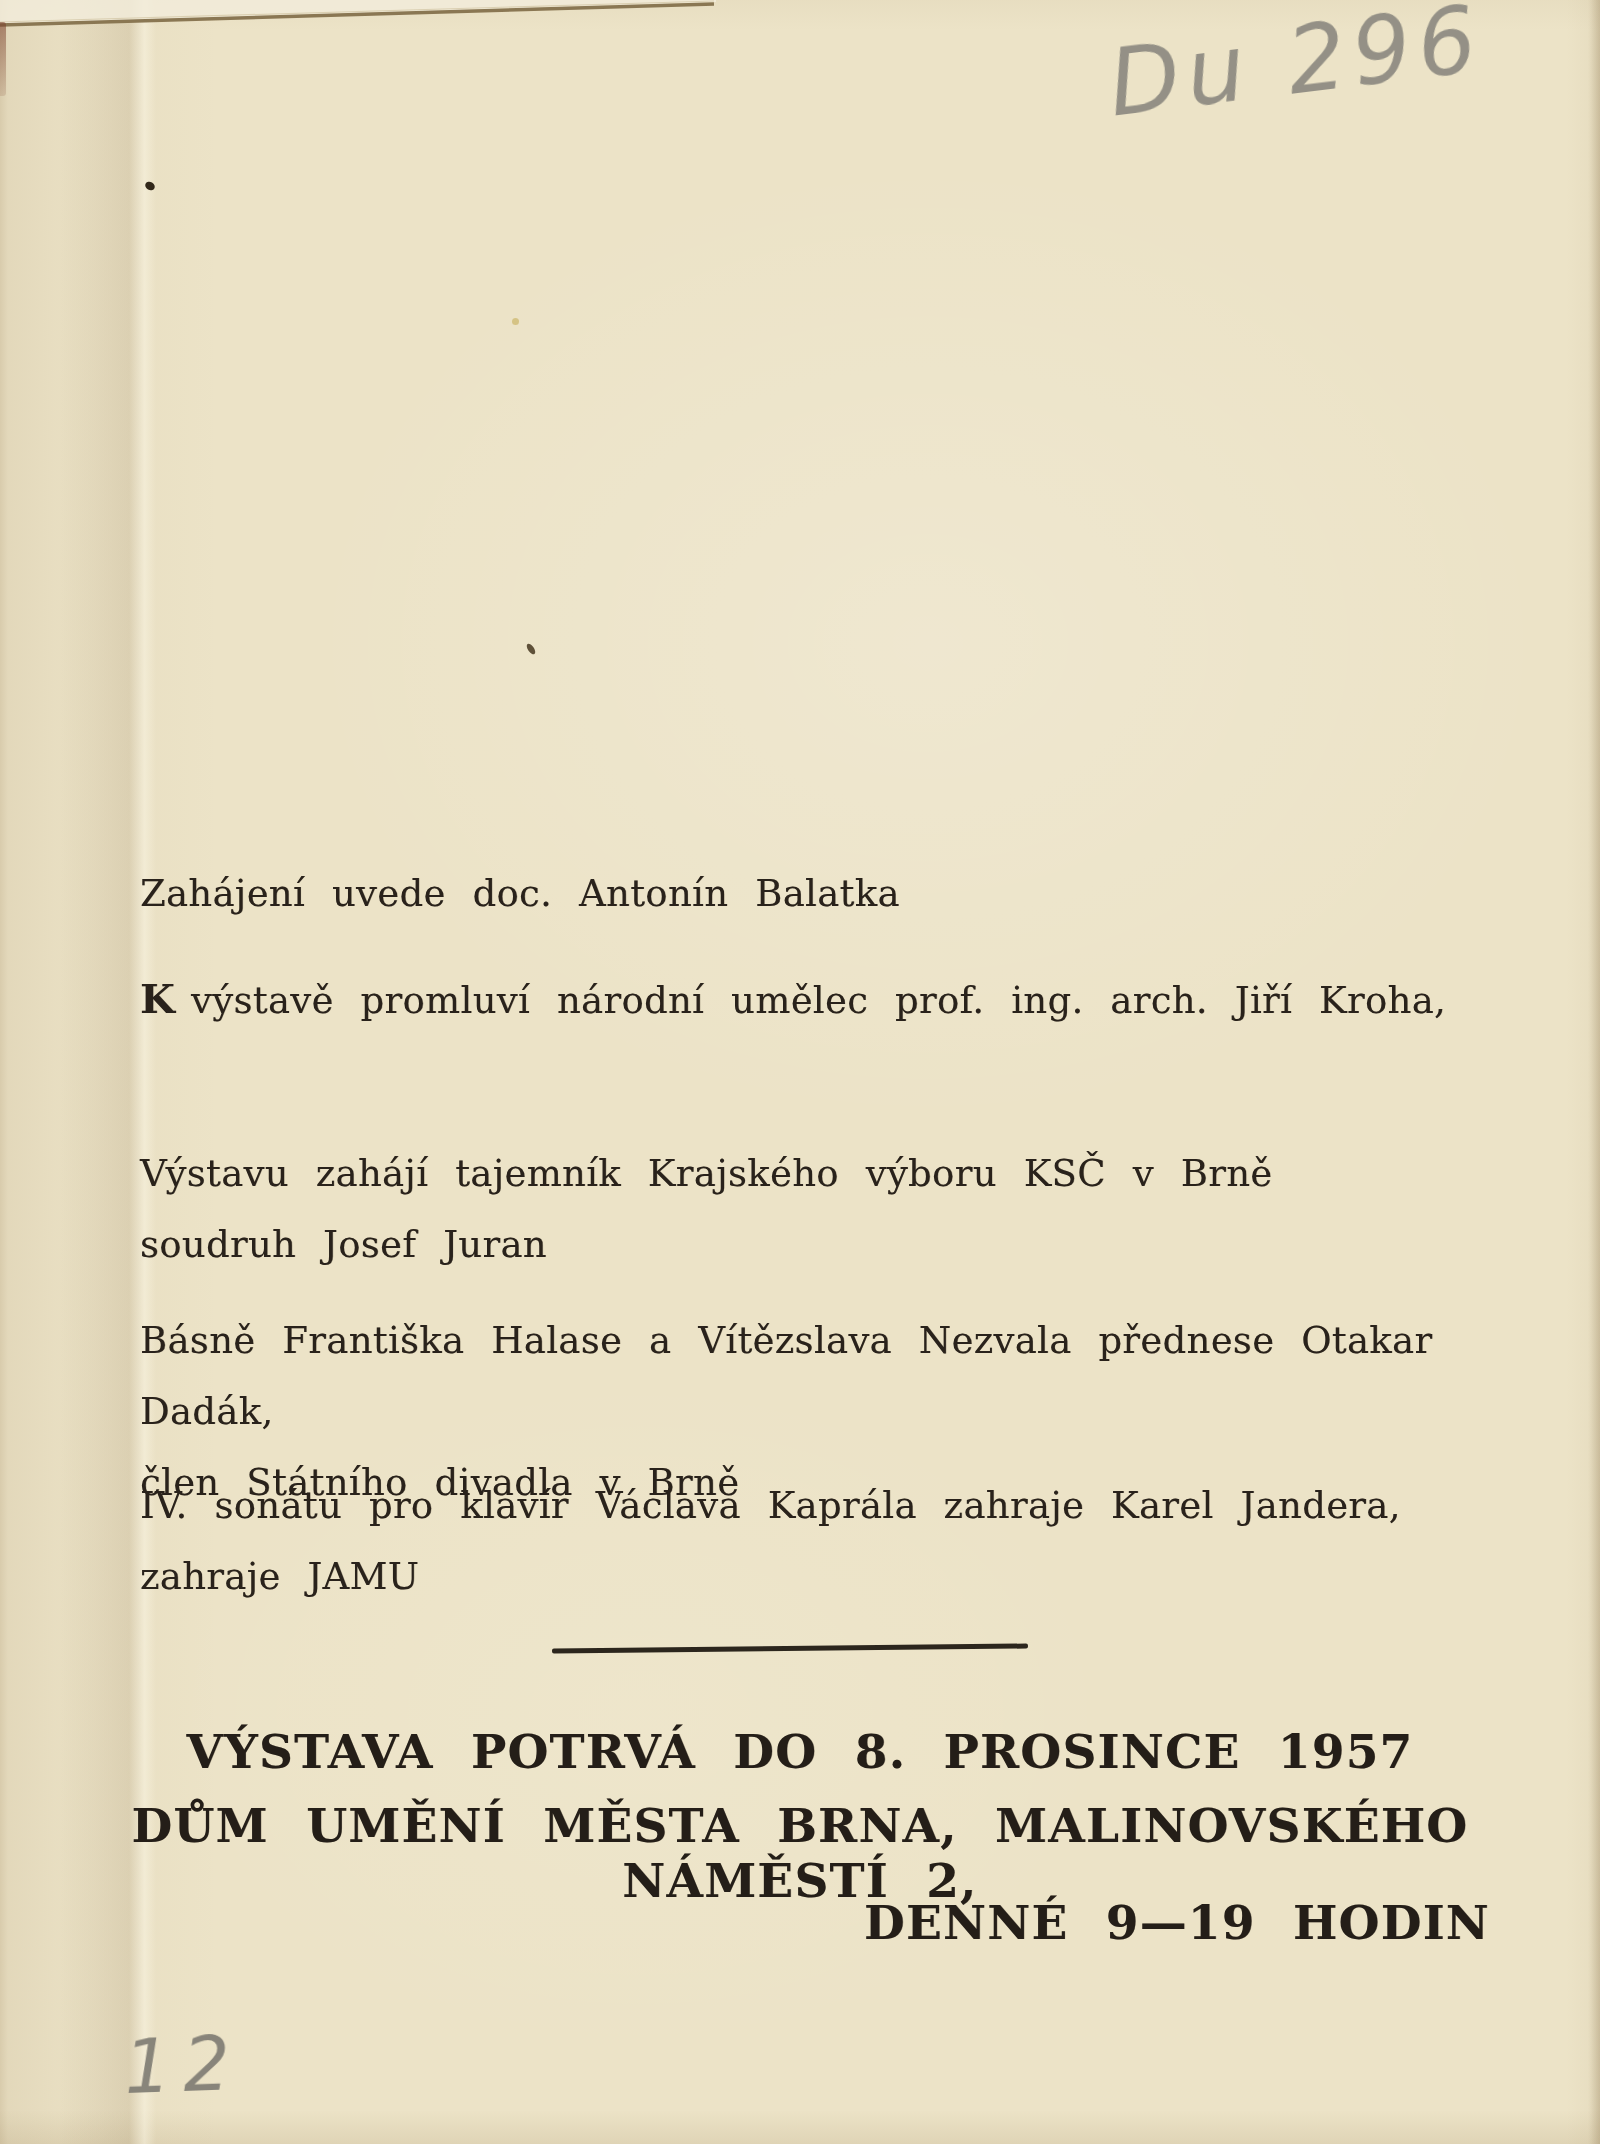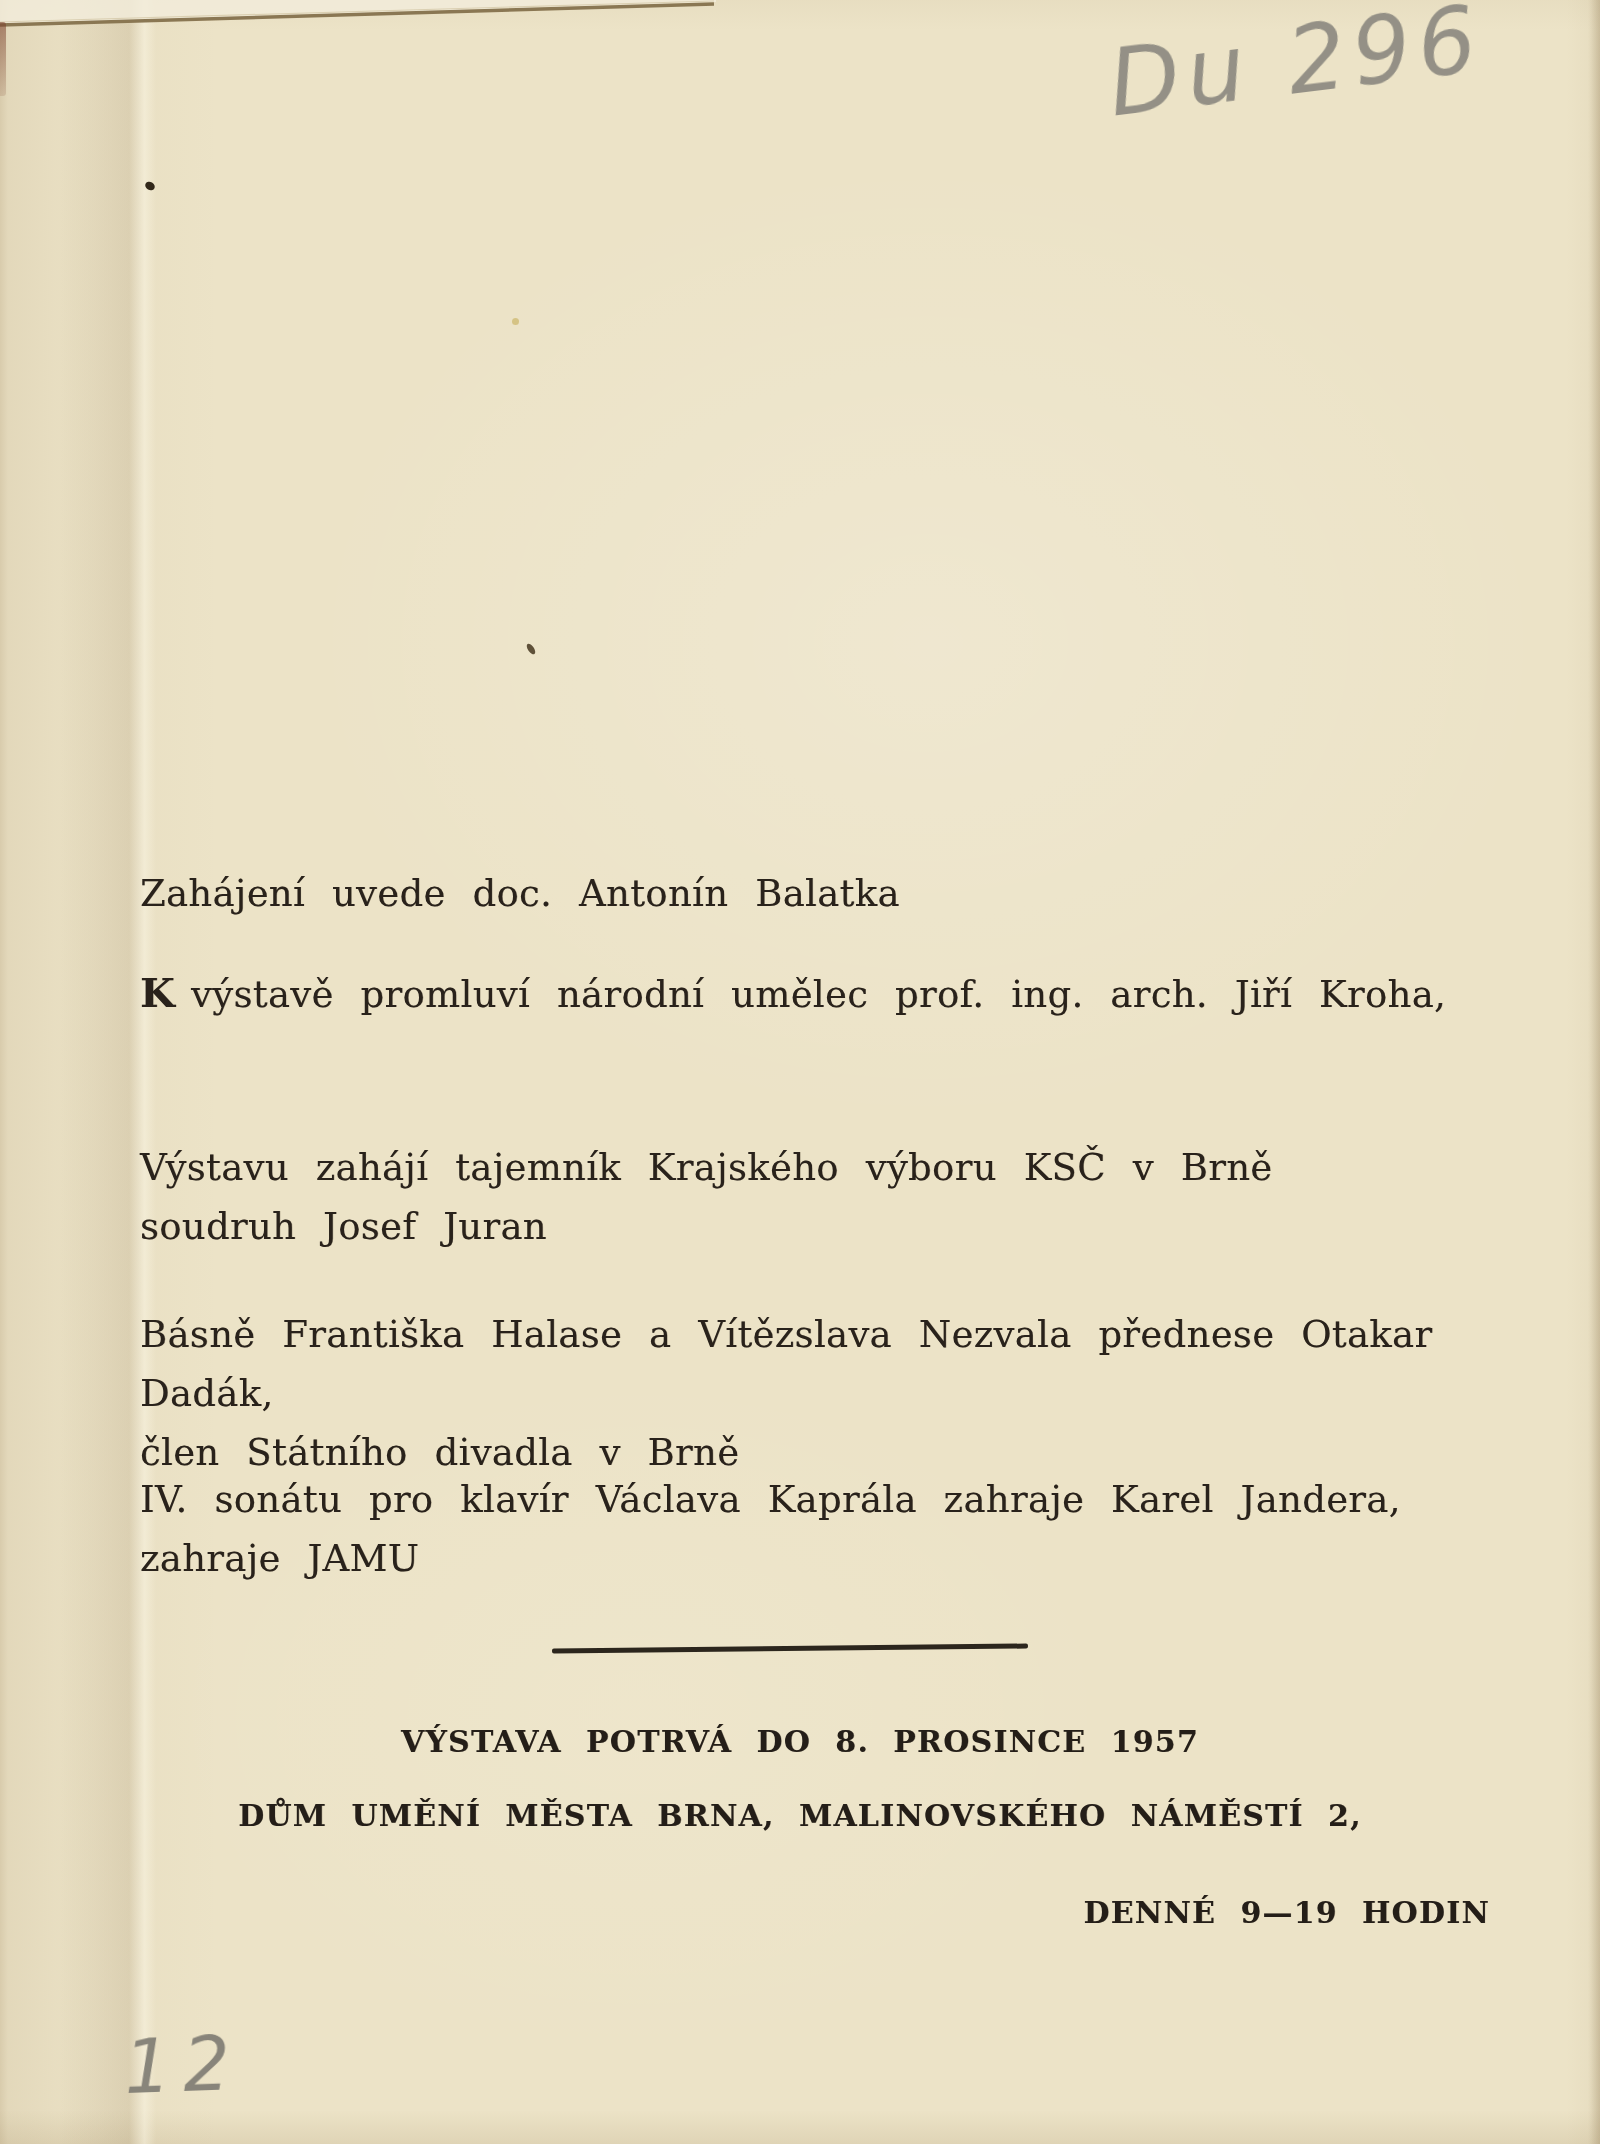--- a/index.html
+++ b/index.html
@@ -42,21 +42,21 @@
     position: absolute;
     left: 140px;
     width: 1310px;
     text-align: left;
     font-size: 37px;
     letter-spacing: 0.3px;
     word-spacing: 0.40em;
     color: #29221b;
     text-shadow: 0.4px 0.4px 0.5px rgba(48,36,22,0.35);
   }
-  .program-block { line-height: 59px; }
+  .program-block { line-height: 71px; }
   .lead-cap {
     font-weight: bold;
     font-size: 40px;
     margin-right: 16px;
   }
   .divider {
     position: absolute;
     left: 552px;
     top: 1646px;
     width: 476px;
@@ -64,21 +64,21 @@
     background: #2c261d;
     border-radius: 2px;
     transform: rotate(-0.6deg);
   }
   .footer-line {
     position: absolute;
     left: 110px;
     width: 1380px;
     text-align: center;
     font-weight: bold;
-    font-size: 30px;
+    font-size: 47px;
     letter-spacing: 1.2px;
     word-spacing: 0.42em;
     color: #241e18;
     text-shadow: 0.4px 0.4px 0.5px rgba(40,30,18,0.35);
   }
   .hw {
     position: absolute;
     font-family: "DejaVu Sans", "Liberation Sans", sans-serif;
     font-style: italic;
     color: #8d8a81;

